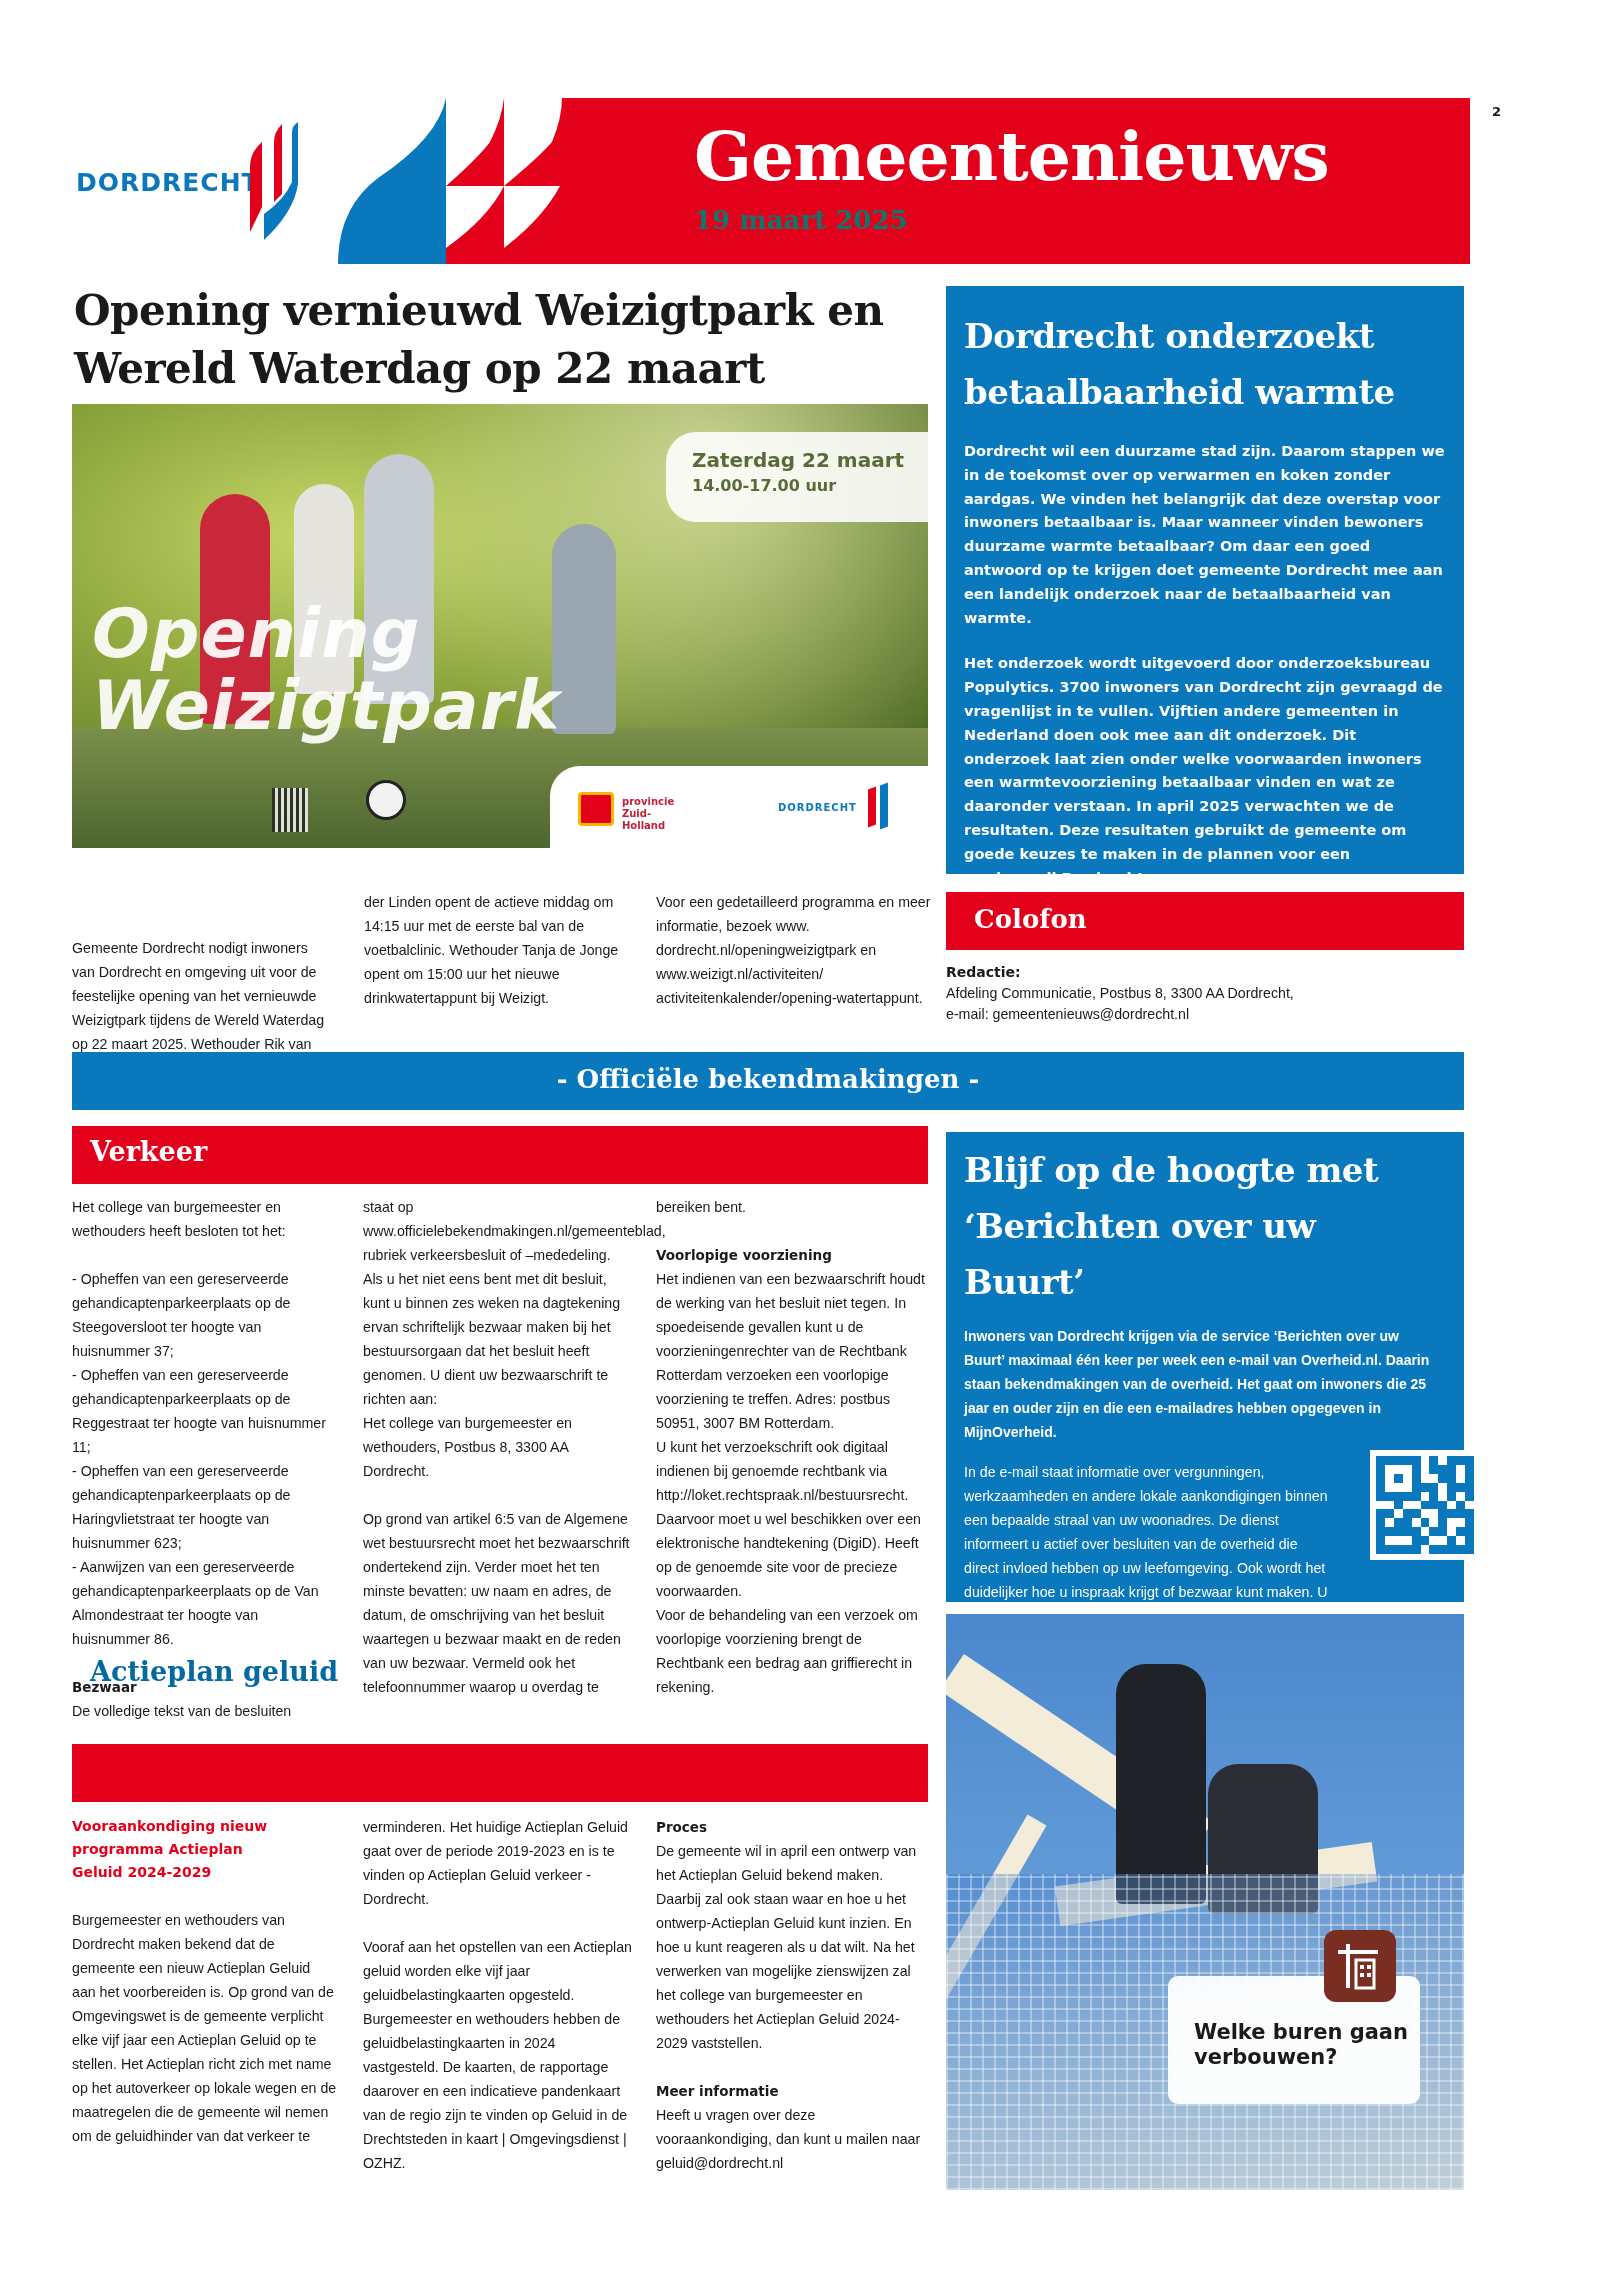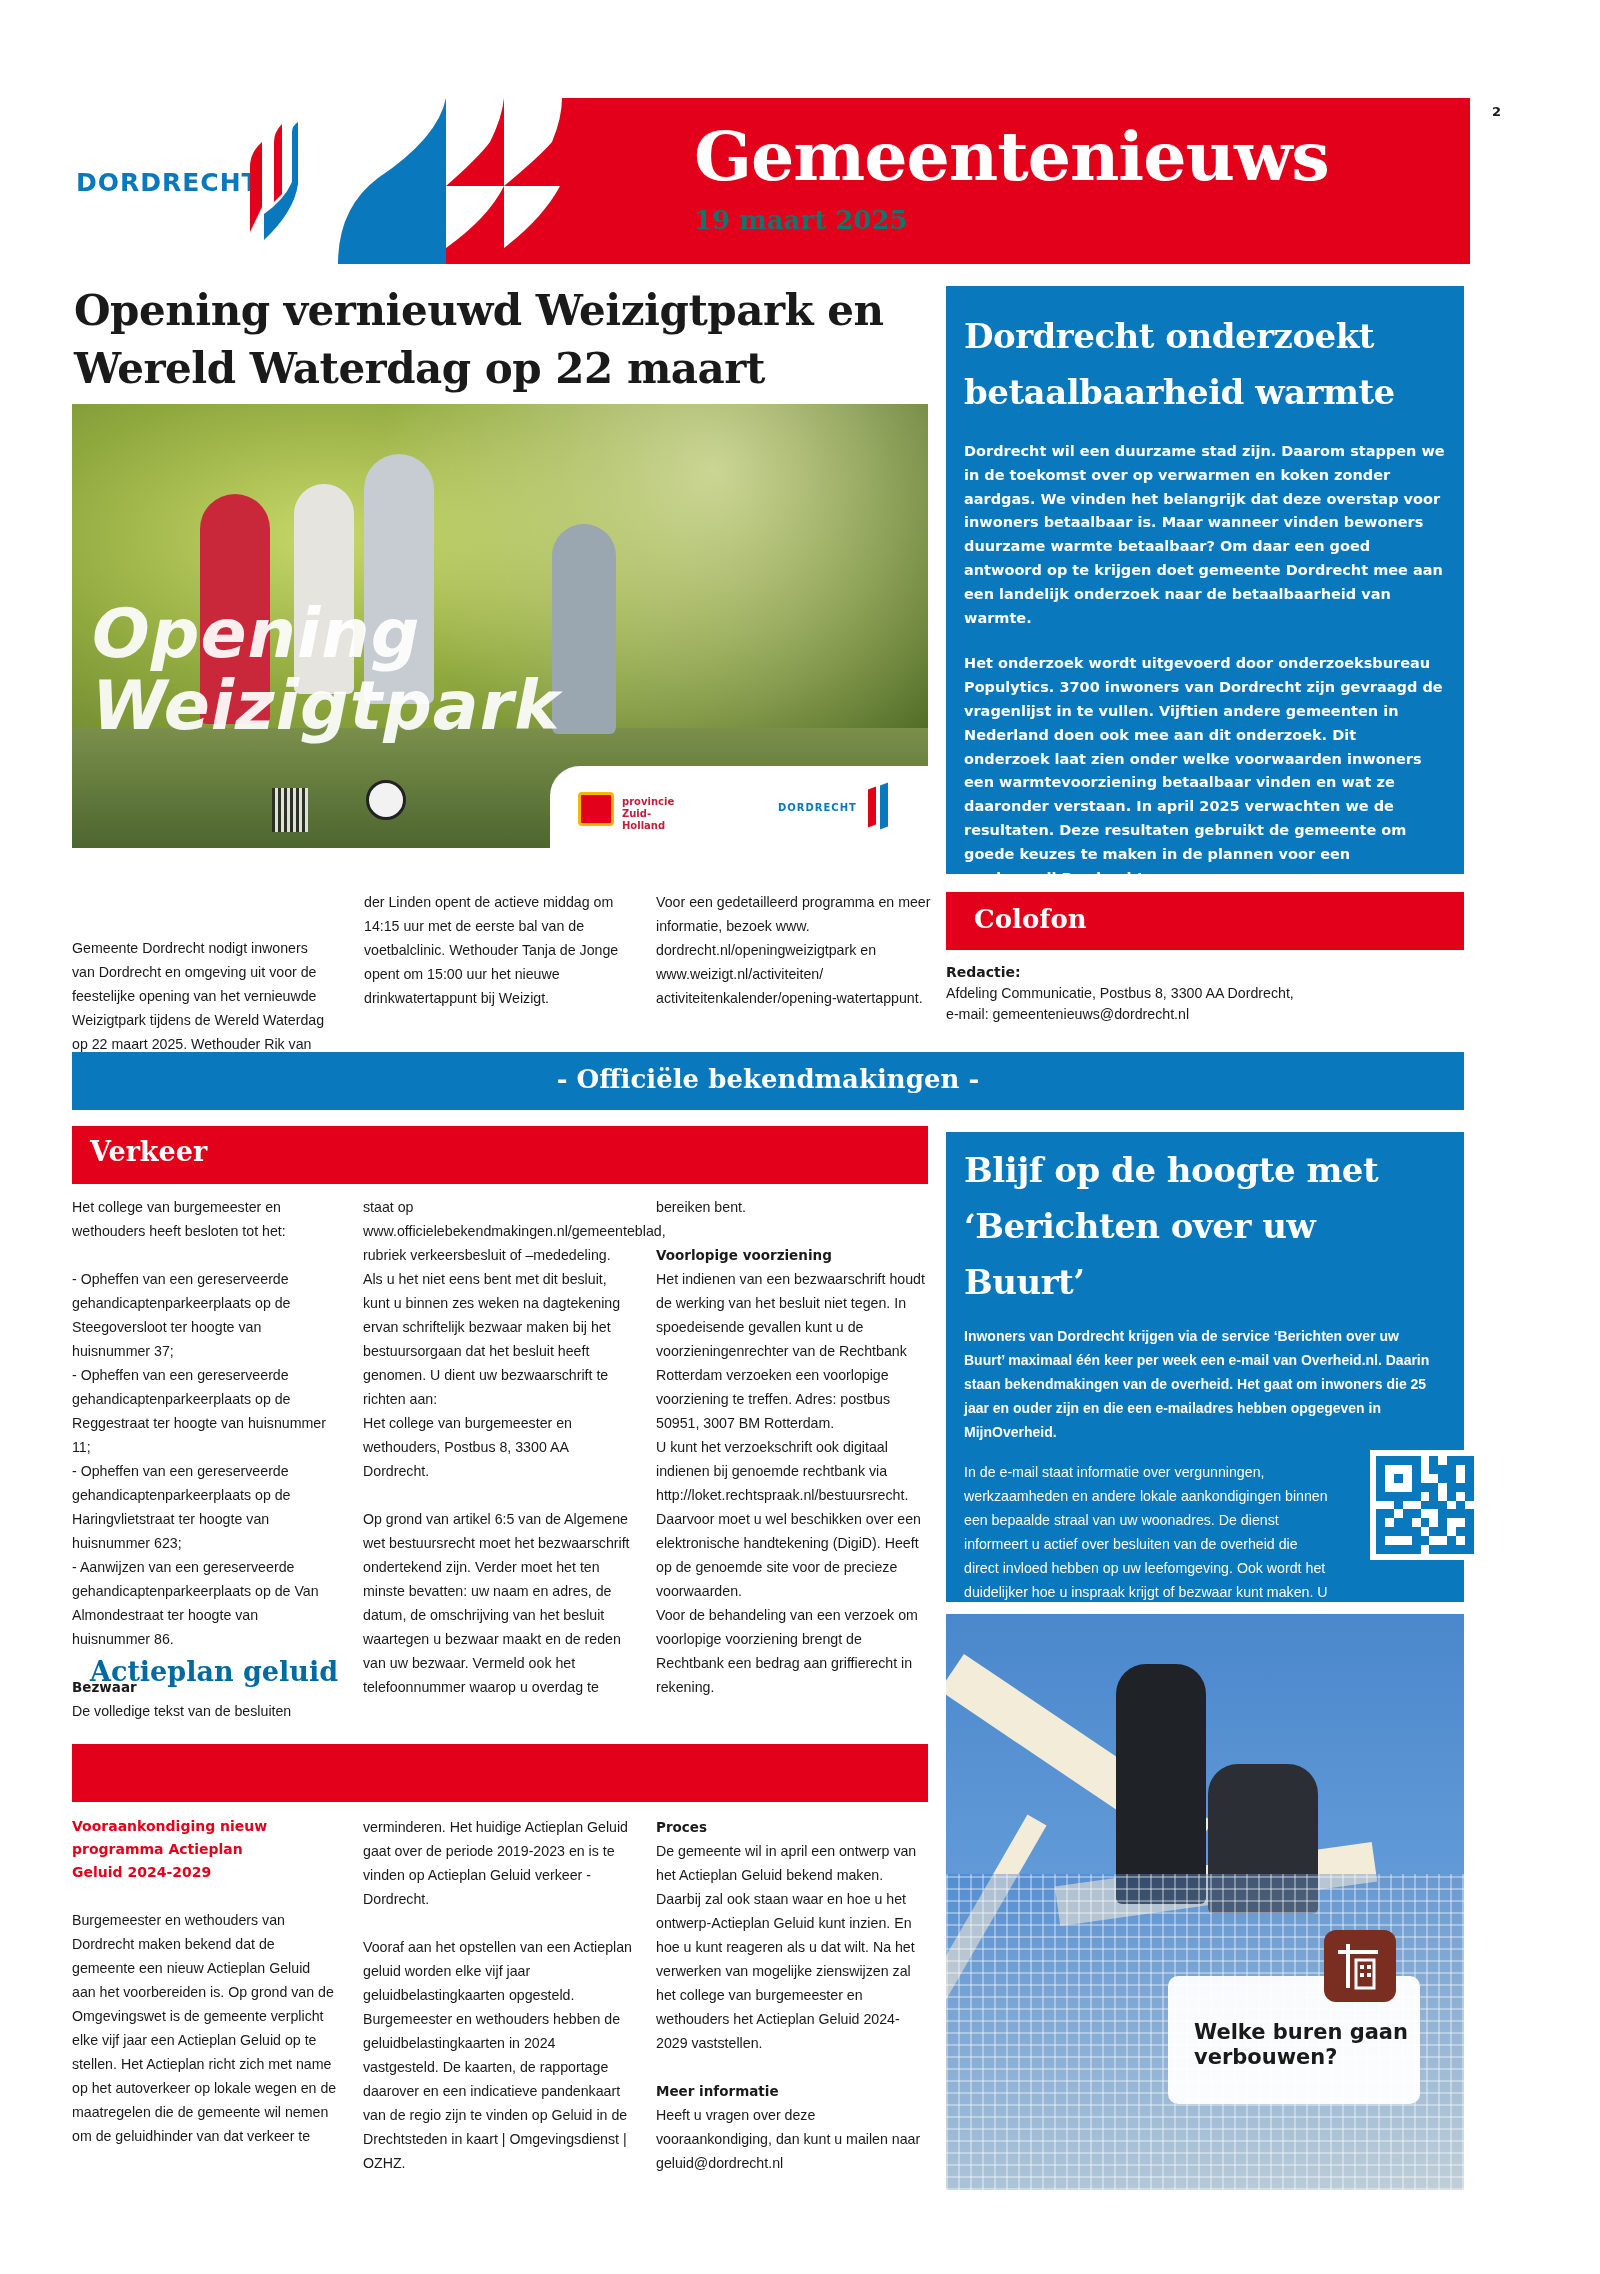--- a/index.html
+++ b/index.html
@@ -121,20 +121,24 @@
 <h1 class="abs headline">Opening vernieuwd Weizigtpark en Wereld Waterdag op 22 maart</h1>
 
 <div class="abs poster">
   <div class="sun"></div>
   <div class="grass"></div>
   <div class="kid" style="left:128px;top:90px;width:70px;height:230px;background:#c9283a;"></div>
   <div class="kid" style="left:222px;top:80px;width:60px;height:210px;background:#e6e4de;"></div>
   <div class="kid" style="left:292px;top:50px;width:70px;height:250px;background:#c6ccd2;"></div>
   <div class="kid" style="left:480px;top:120px;width:64px;height:210px;background:#9aa6b0;"></div>
   <div class="kid" style="left:294px;top:376px;width:40px;height:40px;border-radius:50%;background:#f2f2f2;border:3px solid #222;"></div>
+  <div class="date-box">
+    <div class="date-line1">Zaterdag 22 maart</div>
+    <div class="date-line2">14.00-17.00 uur</div>
+  </div>
   <div class="big" style="top:262px;">Weizigtpark</div>
   <div class="big" style="top:190px;">Opening</div>
   <div class="qr-small"></div>
   <div class="logos-box">
     <div style="position:absolute;left:28px;top:26px;width:36px;height:34px;background:#e2001a;border:3px solid #f5b800;border-radius:4px;"></div>
     <div style="position:absolute;left:72px;top:30px;font-size:10px;color:#c2203a;font-weight:bold;line-height:12px;width:70px;">provincie Zuid-Holland</div>
     <div style="position:absolute;left:228px;top:36px;font-size:10px;color:#0a78bd;font-weight:bold;letter-spacing:1px;">DORDRECHT</div>
     <div style="position:absolute;left:318px;top:22px;width:8px;height:38px;background:#e2001a;transform:skewY(-20deg);"></div>
     <div style="position:absolute;left:330px;top:18px;width:8px;height:44px;background:#0a78bd;transform:skewY(-20deg);"></div>
   </div>

